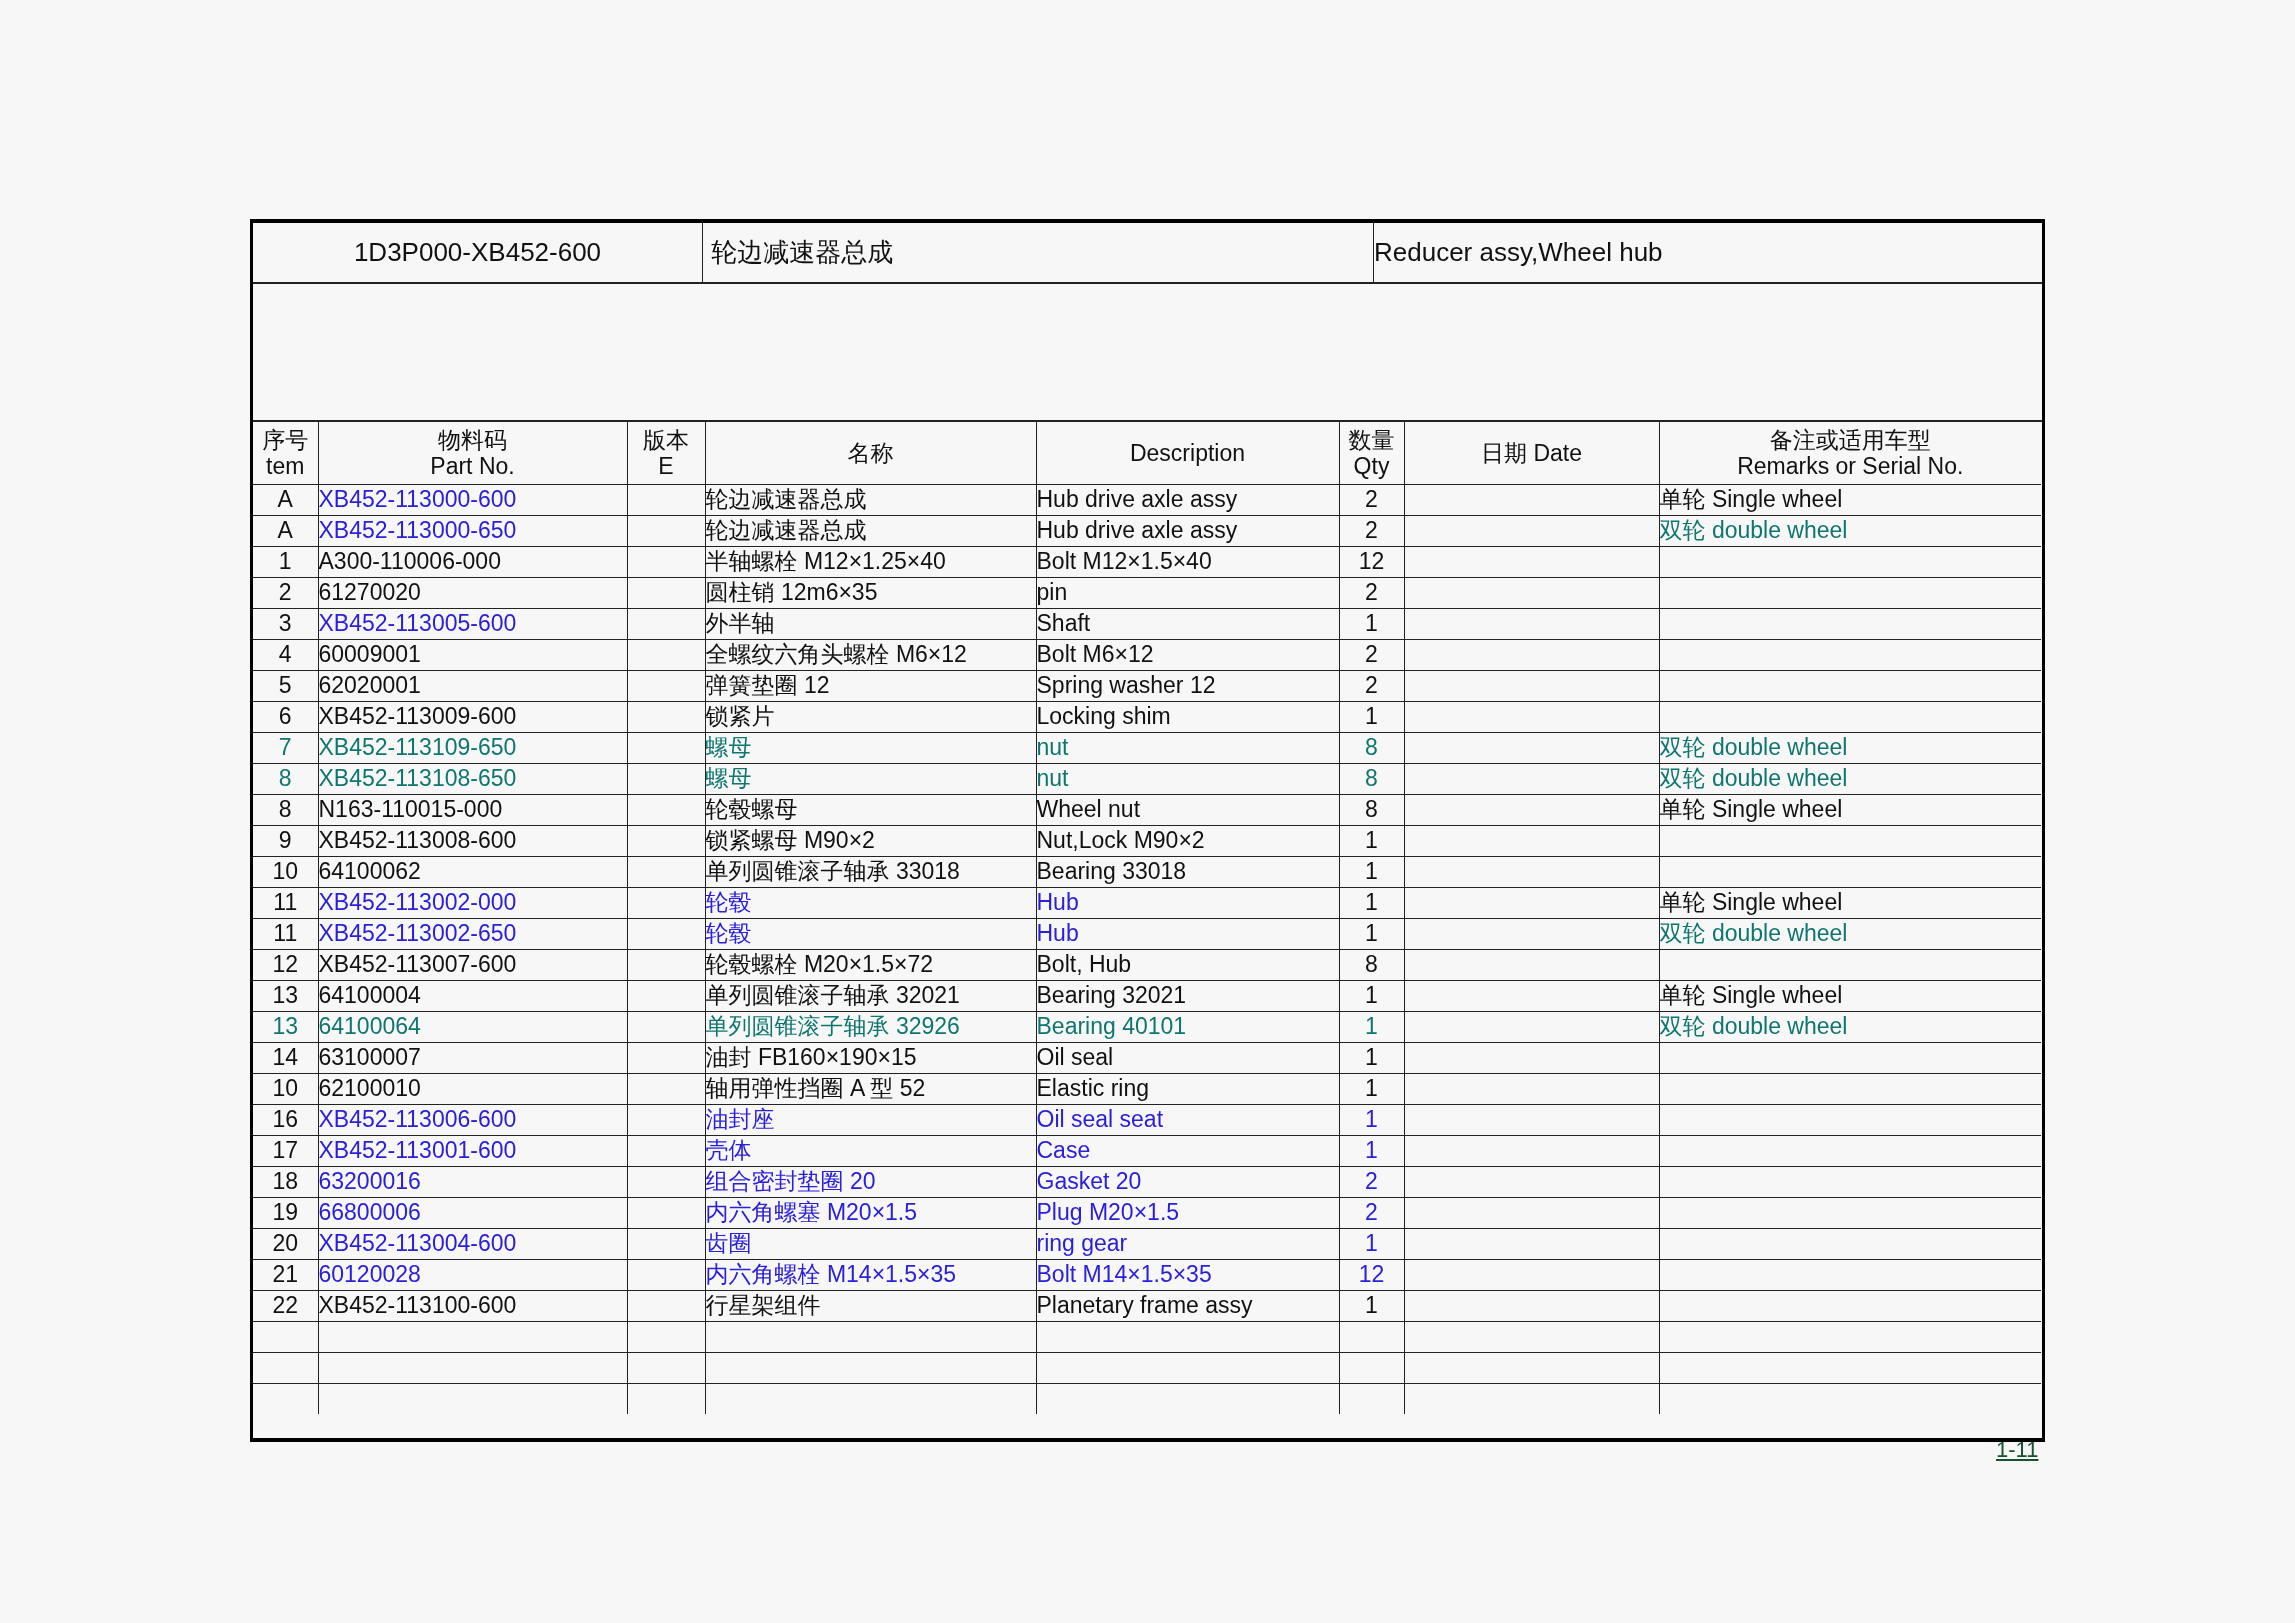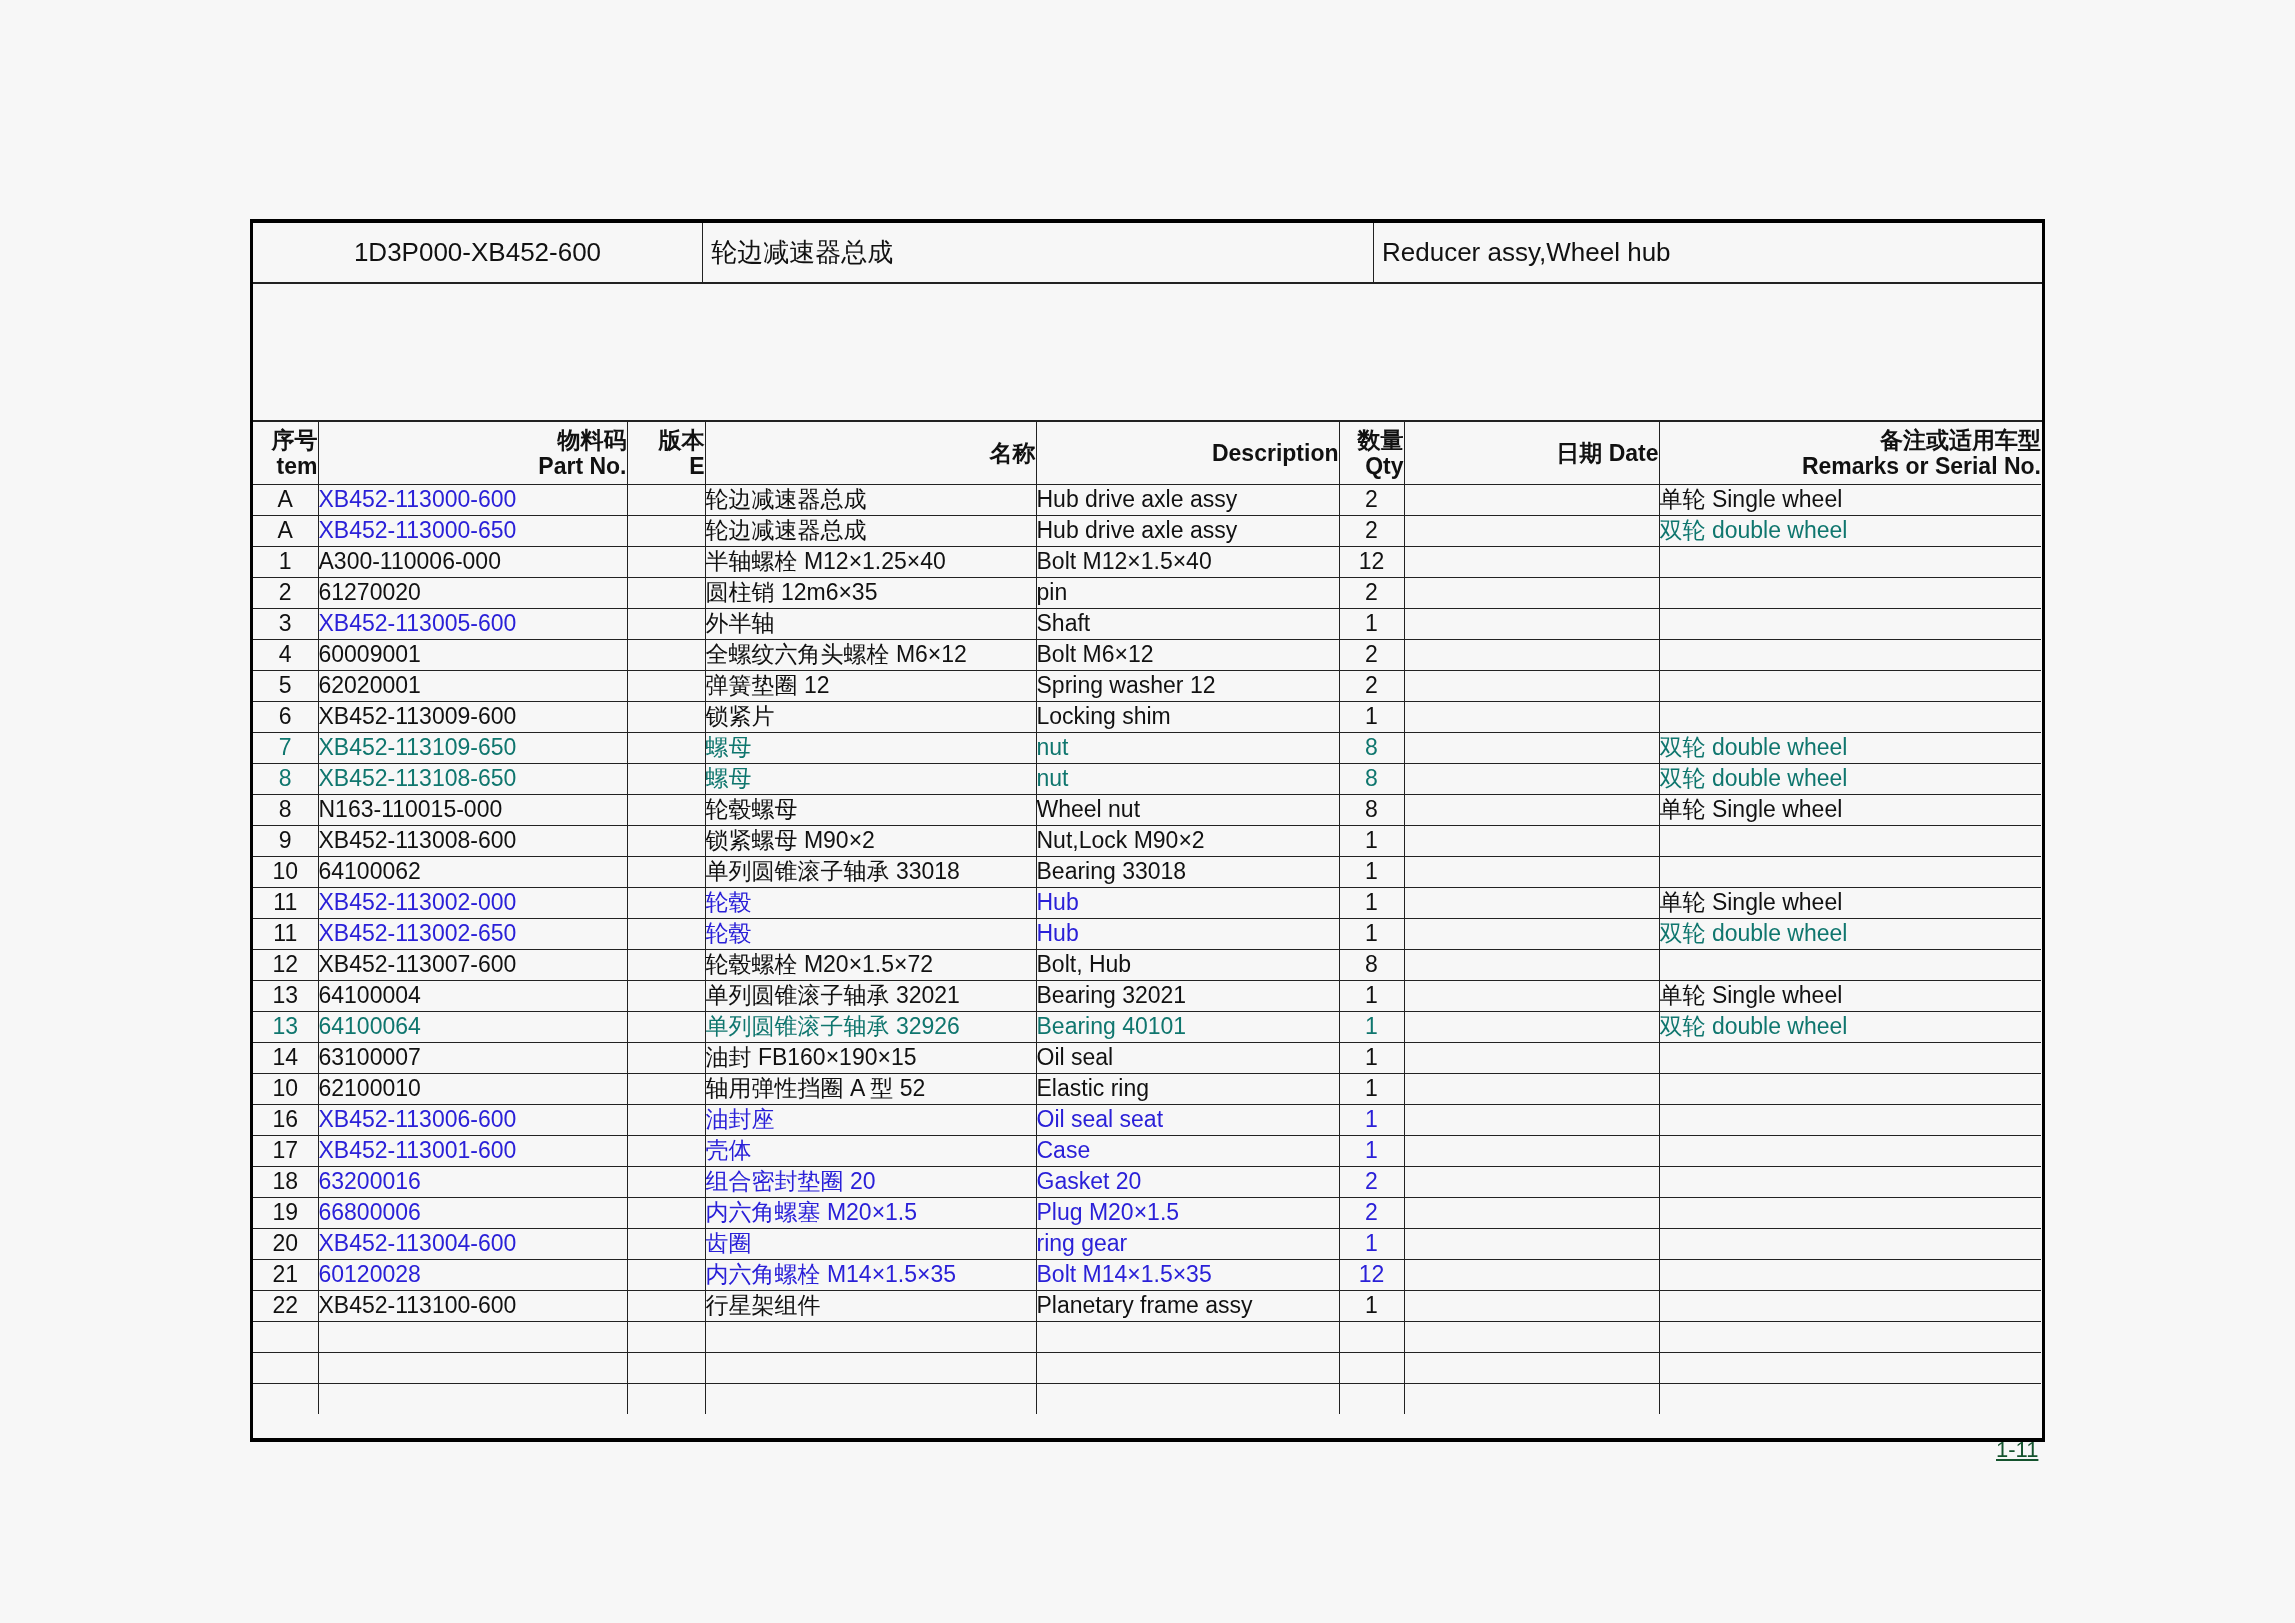--- a/index.html
+++ b/index.html
@@ -6,27 +6,27 @@
   body {
     width:2295px; height:1623px; background:#f7f7f7; position:relative; overflow:hidden;
     font-family:"Liberation Sans", "DejaVu Sans", sans-serif; color:#111;
   }
   .sheet { position:absolute; left:250px; top:196px; width:1795px; height:1223px;
     border:3.4px solid #000; border-top-width:4.1px; border-bottom-width:4.1px; box-sizing:border-box; background:#f7f7f7;margin-top:23px; }
   .title-row { position:absolute; left:0; top:0; width:100%; height:61px; border-bottom:2px solid #222; box-sizing:border-box; }
   .title-cell { position:absolute; top:0; height:59px; display:flex; align-items:center; font-size:26px; box-sizing:border-box; }
   .title-code { left:0; width:450px; justify-content:center; border-right:1.4px solid #222; }
   .title-cn { left:450px; width:671px; padding-left:8.2px; border-right:1.4px solid #222; }
-  .title-en { left:1120px; width:580px; padding-left:9px; }
+  .title-en { left:1120px; width:580px; padding-left:1px; }
   .blank-area { position:absolute; left:0; top:61px; width:100%; height:138px; border-bottom:2px solid #222; box-sizing:border-box; }
   table.bom { position:absolute; left:0; top:199px; border-collapse:collapse; table-layout:fixed; width:1788px; }
   table.bom th, table.bom td { border:1.4px solid #222; font-weight:normal; box-sizing:border-box; white-space:nowrap; overflow:hidden; padding:0; }
   table.bom tr > *:first-child { border-left:none; }
   table.bom tr > *:last-child { border-right:none; }
-  table.bom thead th { height:62px; font-size:23px; line-height:26px; text-align:right; vertical-align:middle; border-top:none;font-weight:bold; }
+  table.bom thead th { height:62px; font-size:23px; line-height:26px; text-align:center; vertical-align:middle; border-top:none; }
   table.bom tbody td { height:31px; font-size:23px; line-height:27px; vertical-align:middle; }
   table.bom tbody tr:last-child td { border-bottom:none; }
   td.c-item, td.c-qty { text-align:center; }
   td.c-part, td.c-name, td.c-desc { padding-left:6.8px; }
   td.c-remark { text-align:left; }
   .blue { color:#2a20d8; }
   .red { color:#0f766e; }
   .page-num { position:absolute; left:1996px; top:1437px; font-size:22px; color:#14532d;text-decoration:underline; }
 </style>
 </head>

